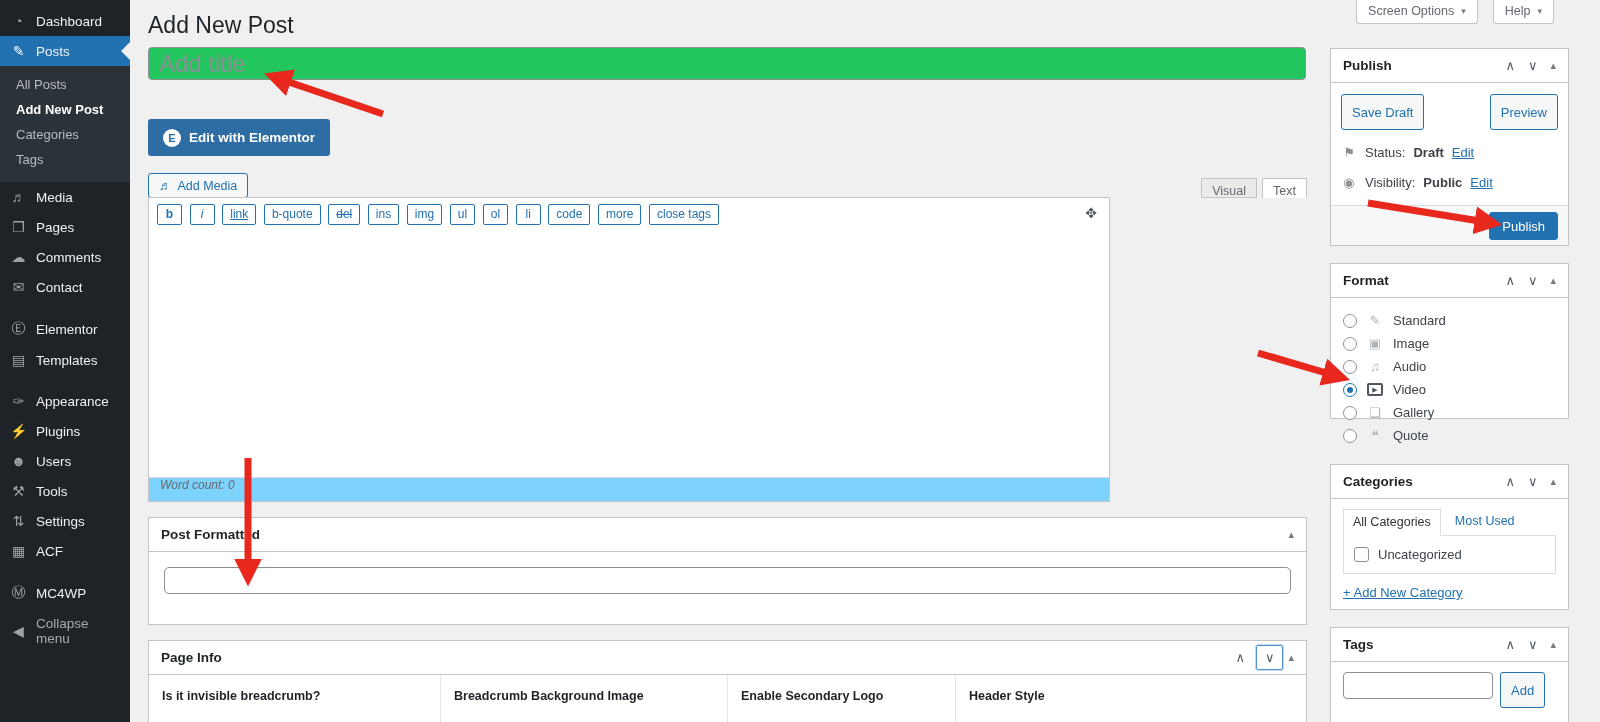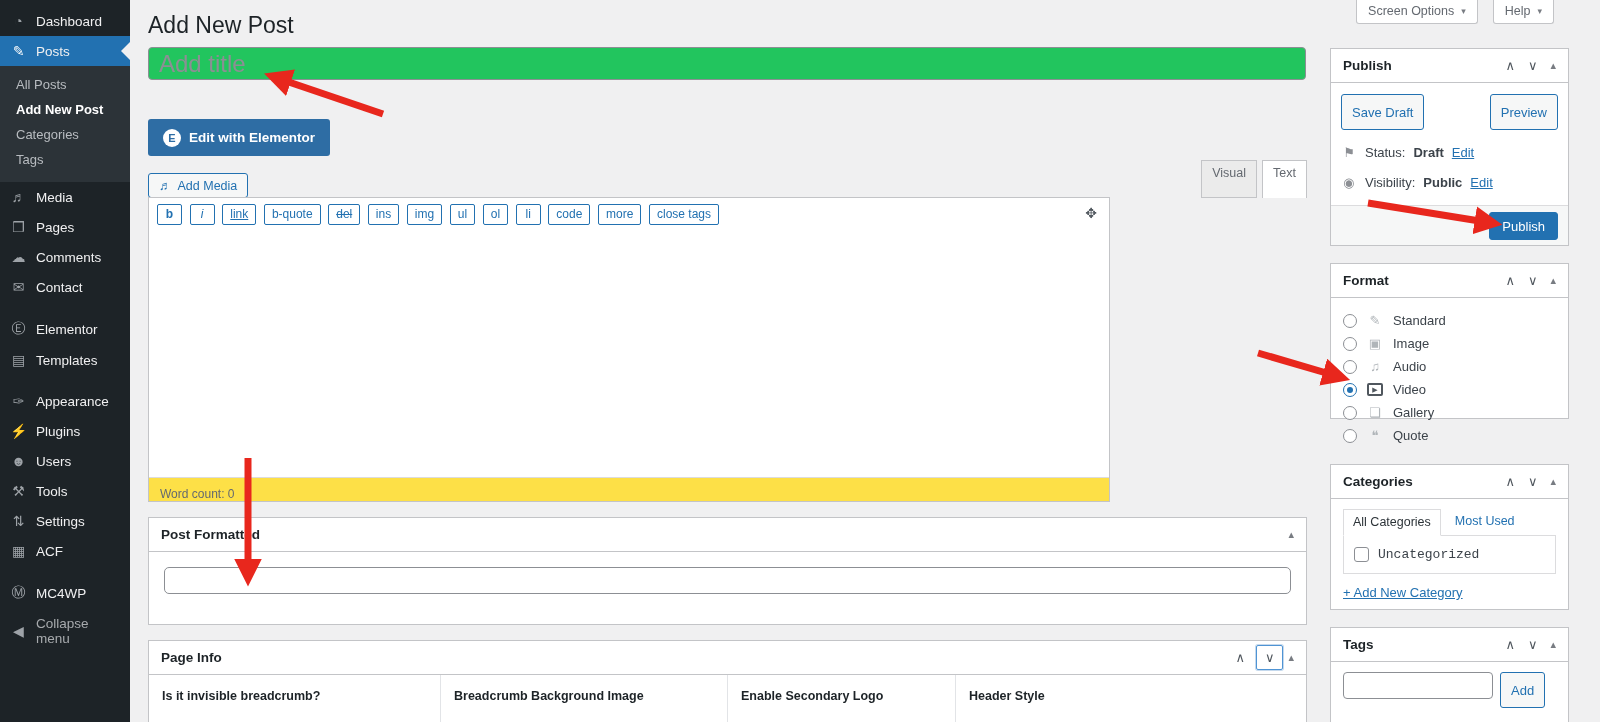--- a/index.html
+++ b/index.html
@@ -28,31 +28,31 @@
   
   .page-title { position:absolute; left:148px; top:12px; font-size:23px; font-weight:400; color:#1d2327; }
   .title-input { position:absolute; left:148px; top:47px; width:1158px; height:33px; border:1px solid #8c8f94; border-radius:4px; background:#22c55e; padding:0 10px; font-size:24px; color:#50575e; font-family:"Liberation Sans",sans-serif; }
   .title-input::placeholder { color:#8c8f94; }
   .elementor-btn { position:absolute; left:148px; top:119px; width:182px; height:37px; background:#2e6da4; display:flex; align-items:center; justify-content:center; gap:8px; color:#fff; font-size:13.5px; font-weight:bold; border-radius:3px; cursor:pointer; }
   .elementor-badge { width:18px; height:18px; border-radius:50%; background:#fff; color:#2e6da4; display:flex; align-items:center; justify-content:center; font-size:11px; font-weight:bold; }
   
   .media-row { position:absolute; left:148px; top:172px; width:1159px; height:26px; display:flex; align-items:flex-end; }
   .add-media-btn { height:25px; display:flex; align-items:center; gap:6px; padding:0 10px; background:#f6f7f7; border:1px solid #2271b1; border-radius:3px; color:#2271b1; font-size:12.5px; cursor:pointer; }
   .editor-tabs { margin-left:auto; display:flex; }
-  .ed-tab { height:38px; padding:5px 10px; font-size:12.5px; color:#646970; border:1px solid #c3c4c7; cursor:pointer; }
+  .ed-tab { height:20px; padding:5px 10px; font-size:12.5px; color:#646970; border:1px solid #c3c4c7; cursor:pointer; }
   .ed-tab.visual { background:#ebebeb; margin-right:5px; }
   .ed-tab.text { background:#fff; border-bottom:none; position:relative; z-index:2; }
   .editor-wrap { position:absolute; left:148px; top:197px; width:962px; border:1px solid #c3c4c7; background:#fff; }
   .qt-toolbar { padding:5px 6px 4px; position:relative; }
   .qt-btn { display:inline-block; min-width:25px; text-align:center; margin:1px 2px; padding:2px 7px 3px; border:1px solid #2271b1; border-radius:2px; background:#fff; color:#2271b1; font-size:12px; cursor:pointer; }
   .qt-bold { font-weight:bold; } .qt-italic { font-style:italic; }
   .qt-underline { text-decoration:underline; } .qt-strike { text-decoration:line-through; }
   .fullscreen-btn { position:absolute; right:12px; top:7px; color:#50575e; font-size:14px; cursor:pointer; }
   .editor-content { height:247px; cursor:text; background:#fff; }
-  .editor-status { height:24px; background:#fde047; border-top:1px solid #dcdcde; display:flex; align-items:flex-end; padding:0 11px; font-size:12px; color:#646970; }
+  .editor-status { height:24px; background:#7dd3fc; border-top:1px solid #dcdcde; display:flex; align-items:flex-start; padding:0 11px; font-size:12px; color:#646970;font-style:italic; }
   
   .postbox { position:absolute; background:#fff; border:1px solid #c3c4c7; }
   .pb-header { height:34px; display:flex; align-items:center; padding:0 12px; border-bottom:1px solid #c3c4c7; }
   .pb-title { font-size:13.5px; font-weight:bold; color:#1d2327; flex:1; }
   .pb-controls { display:flex; align-items:center; gap:13px; }
   .ctrl { font-size:13px; color:#50575e; cursor:pointer; line-height:1; }
   .ctrl.toggle { font-size:11px; color:#787c82; }
   .ctrl.focused { border:1px solid #4f94d4; box-shadow:0 0 0 1px #c5d9ed; border-radius:2px; padding:5px 8px; margin:-5px -8px; margin-left:-2px; }
   
   #post-formatted { left:148px; top:517px; width:1159px; height:108px; }
@@ -83,21 +83,21 @@
   .radio.checked { border-color:#2271b1; }
   .radio.checked::after { content:""; position:absolute; left:3px; top:3px; width:6px; height:6px; border-radius:50%; background:#2271b1; }
   .fmt-ico { width:18px; text-align:center; color:#b0b5b9; font-size:13px; flex:none; }
   .ico-frame { display:inline-flex; align-items:center; justify-content:center; width:16px; height:13px; border:2px solid #50575e; border-radius:2px; font-size:7px; color:#50575e; margin:0 1px; flex:none; }
   #categories-box { left:1330px; top:464px; width:239px; height:146px; }
   .cat-body { padding:10px 12px 12px; }
   .cat-tabs { display:flex; align-items:flex-end; position:relative; z-index:1; }
   .cat-tab-active { background:#fff; border:1px solid #dcdcde; border-bottom-color:#fff; padding:5px 9px 6px; font-size:12.5px; color:#2c3338; margin-bottom:-1px; cursor:pointer; }
   .cat-tab-link { color:#2271b1; font-size:12.5px; margin-left:14px; padding-bottom:7px; cursor:pointer; }
   .cat-panel { border:1px solid #dcdcde; background:#fff; padding:11px 10px; }
-  .cat-check-row { display:flex; align-items:center; gap:9px; font-size:13px;font-family:Liberation Mono, monospace; }
+  .cat-check-row { display:flex; align-items:center; gap:9px; font-size:13px; }
   .checkbox { width:15px; height:15px; border:1px solid #8c8f94; border-radius:3px; background:#fff; flex:none; cursor:pointer; }
   .add-cat-link { display:inline-block; margin-top:11px; color:#2271b1; text-decoration:underline; font-size:13px; cursor:pointer; }
   #tags-box { left:1330px; top:627px; width:239px; height:96px; overflow:hidden; }
   .tags-body { padding:10px 12px; display:flex; gap:7px; }
   .tags-input { width:150px; height:27px; border:1px solid #8c8f94; border-radius:4px; background:#fff; padding:0 7px; font-size:13px; }
   
   .arrows { position:absolute; left:0; top:0; z-index:50; pointer-events:none; }
 </style>
 </head>
 <body>

